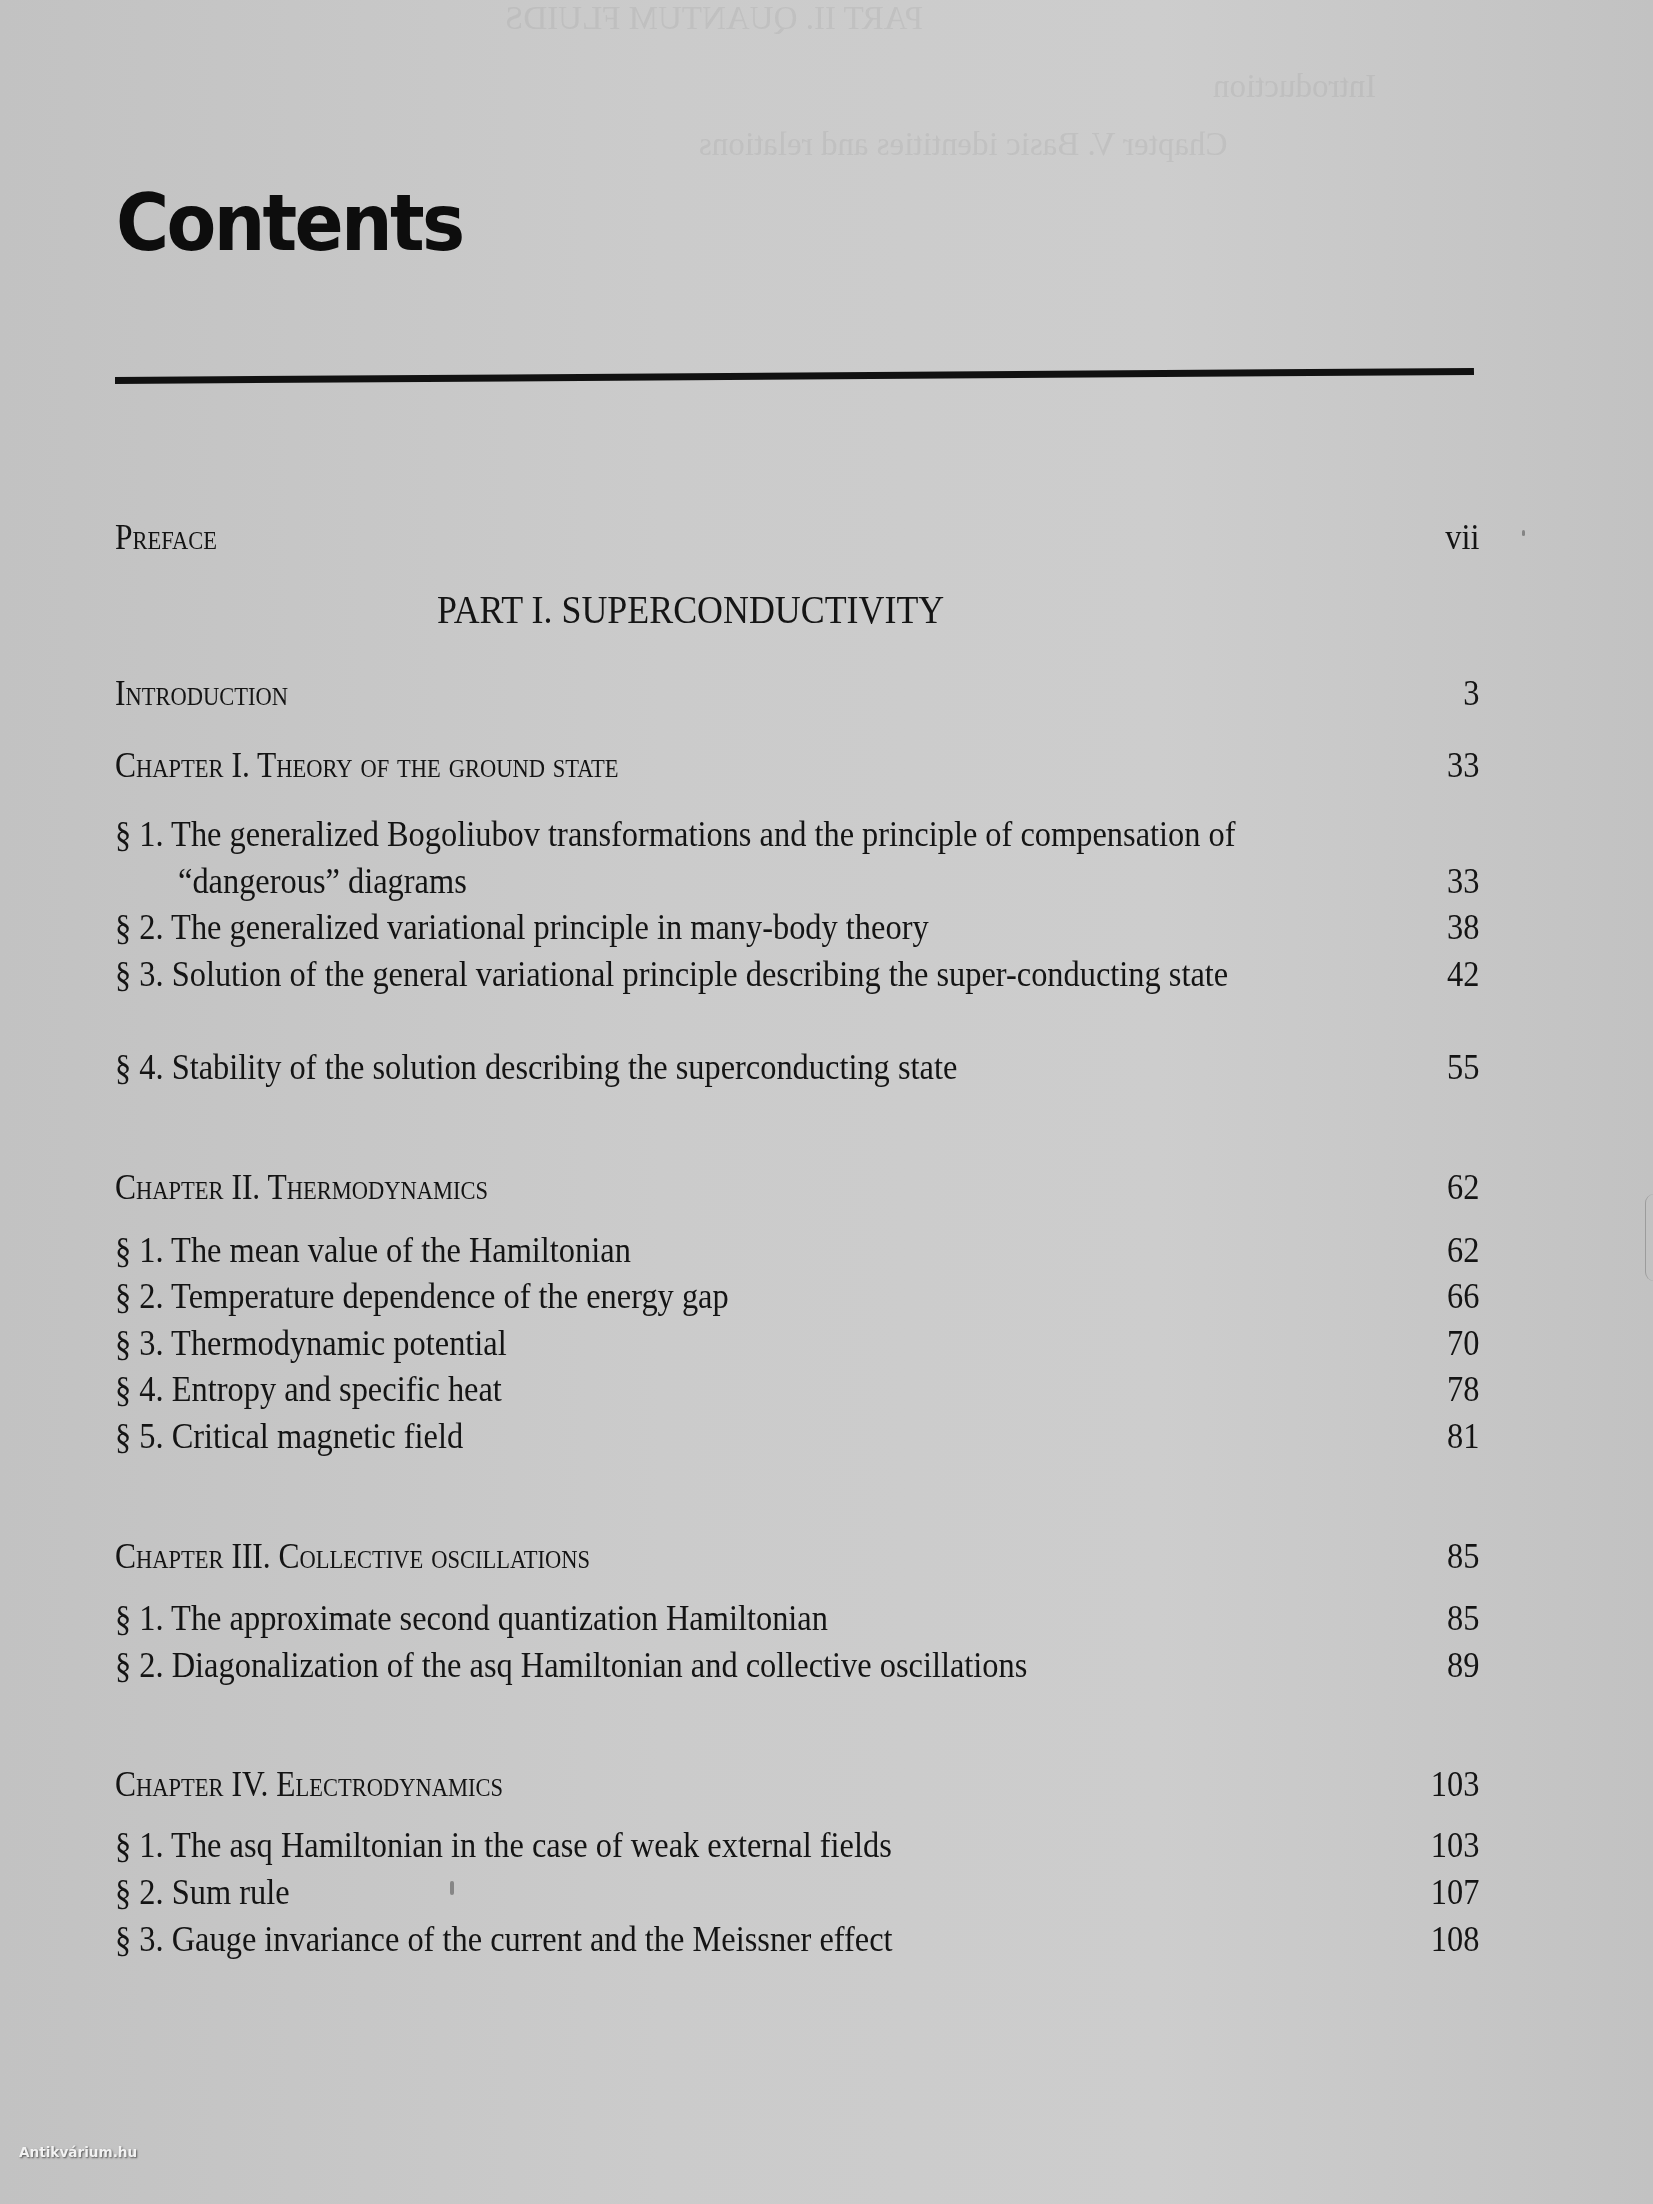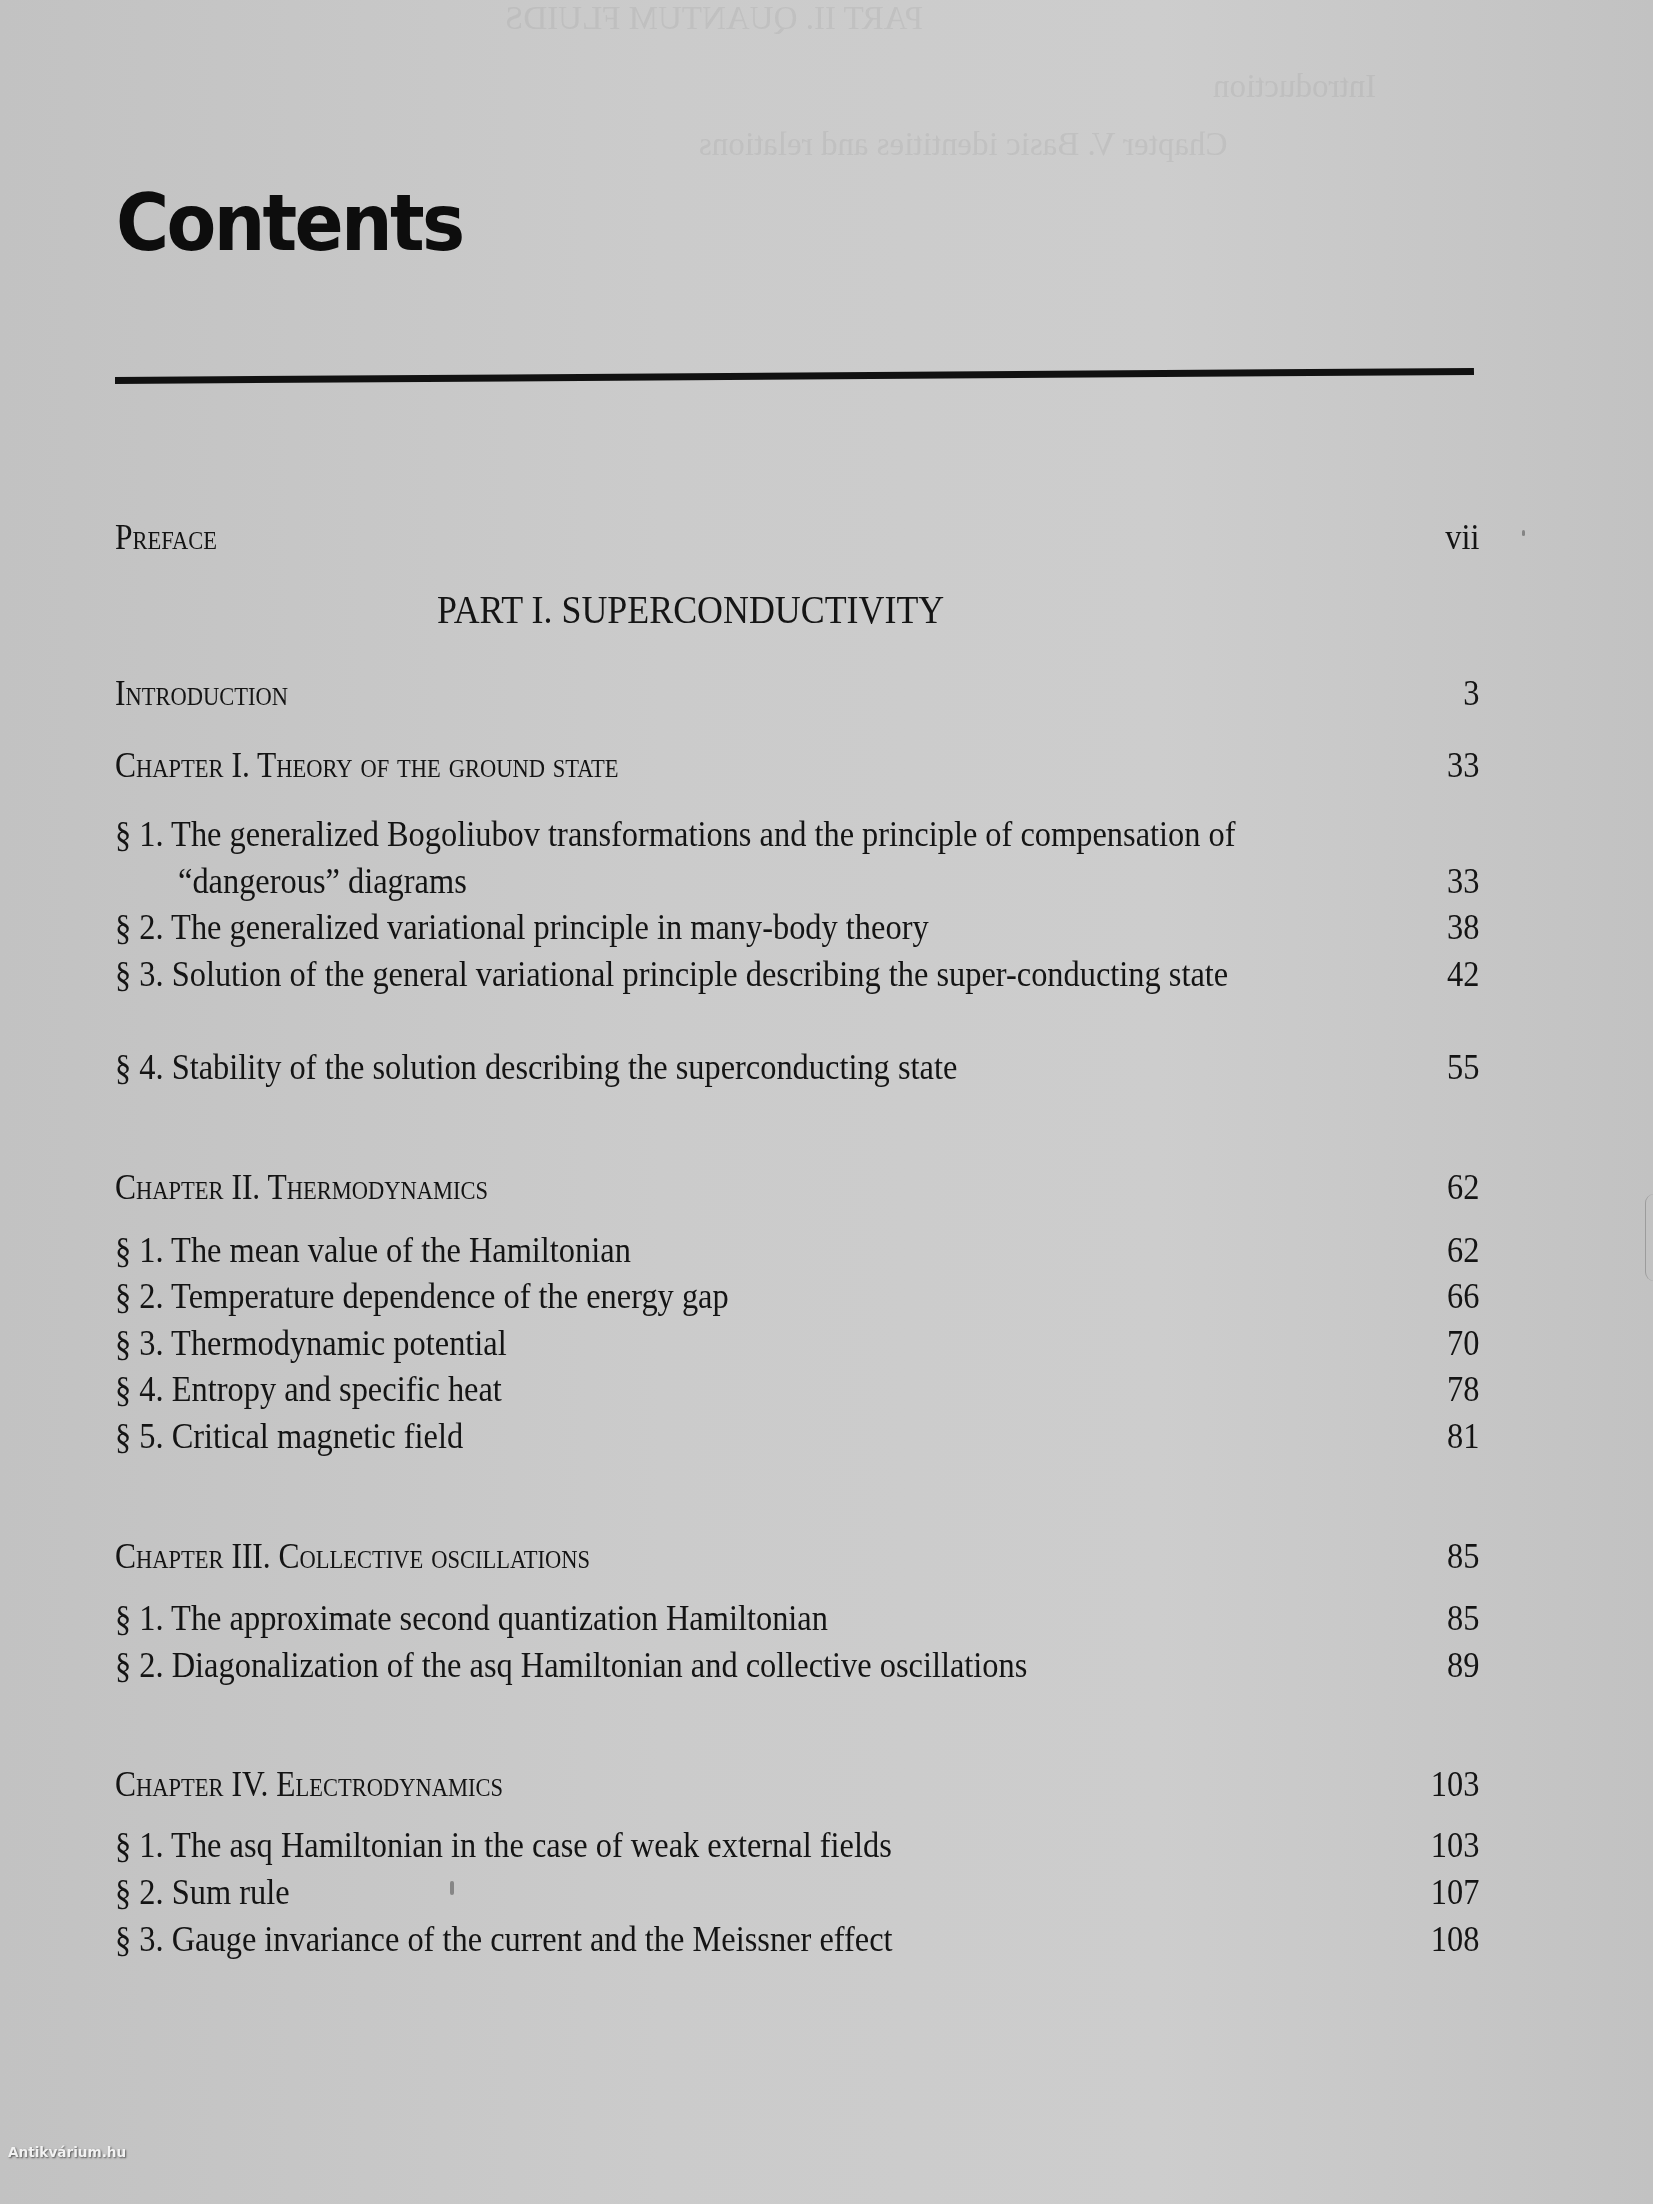--- a/index.html
+++ b/index.html
@@ -76,21 +76,21 @@
       letter-spacing: 0px;
       transform: scaleX(0.92);
       transform-origin: left top;
     }
     .section .label {
       padding-left: 70px;
       text-indent: -70px;
     }
     .watermark {
       position: absolute;
-      left: 8px;
+      left: 19px;
       bottom: 1.9px;
       font-family: "DejaVu Sans", "Liberation Sans", sans-serif;
       font-weight: bold;
       font-size: 13.6px;
       color: #f2f2f2;
       text-shadow: 1px 1px 1.9px #555;
     }
     .showthrough {
       position: absolute;
       color: rgba(60,60,60,0.08);

